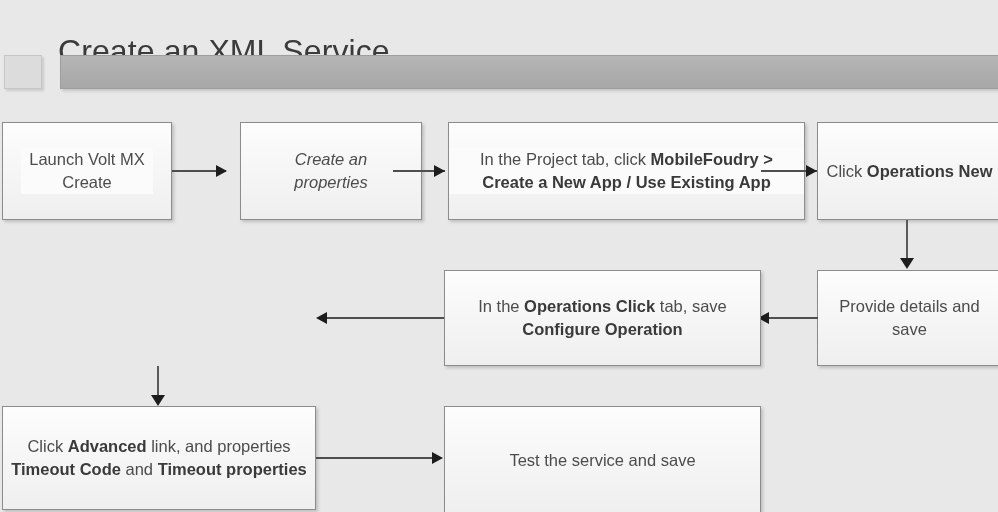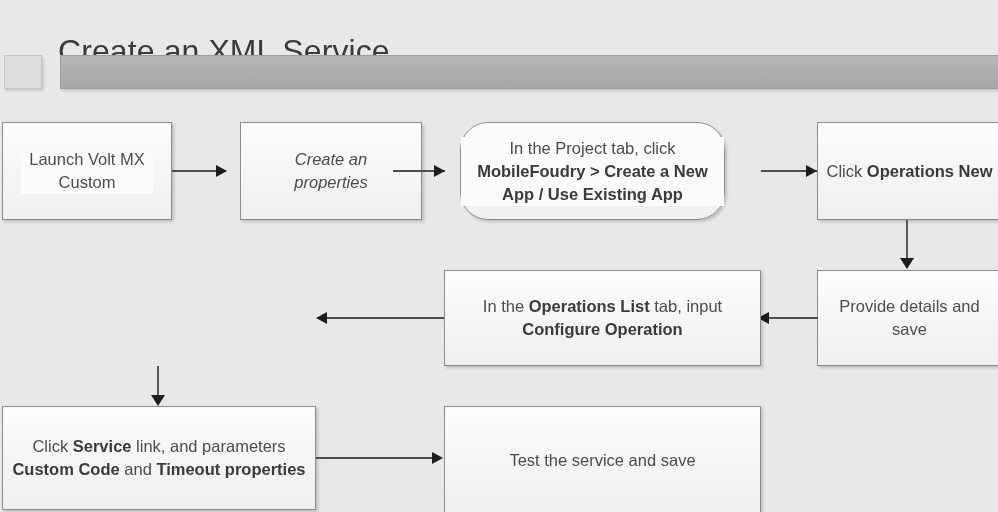--- a/index.html
+++ b/index.html
@@ -128,38 +128,38 @@
 
 <div id="page-root">
 
   <div class="page-title">Create an XML Service</div>
 
   <div class="header-swatch"></div>
 
   <div class="header-bar"></div>
 
   <div class="node highlight" style="left:2px; top:122px; width:170px; height:98px;">
-    <div class="node-text"><span>Launch Volt MX</span><br><span>Custom</span></div>
+    <div class="node-text"><span>Launch Volt MX</span><br><span>Create</span></div>
   </div>
 
   <div class="conn">
     <div class="conn-line-h" style="left:172px; top:170px; width:54px;"></div>
     <div class="arrow-right" style="left:216px; top:165px;"></div>
   </div>
 
   <div class="node" style="left:240px; top:122px; width:182px; height:98px;font-style:italic;">
     <div class="node-text"><span>Create an</span><br><span>properties</span></div>
   </div>
 
   <div class="conn">
     <div class="conn-line-h" style="left:393px; top:170px; width:52px;"></div>
     <div class="arrow-right" style="left:434px; top:165px;"></div>
   </div>
 
-  <div class="node highlight" style="left:460px; top:122px; width:265px; height:98px;border-radius:28px;">
+  <div class="node highlight" style="left:448px; top:122px; width:357px; height:98px;">
     <div class="node-text"><span>In the Project tab, click </span><b>MobileFoudry &gt; Create a New App / Use Existing App</b></div>
   </div>
 
   <div class="conn">
     <div class="conn-line-h" style="left:761px; top:170px; width:56px;"></div>
     <div class="arrow-right" style="left:806px; top:165px;"></div>
   </div>
 
   <div class="node" style="left:817px; top:122px; width:185px; height:98px;">
     <div class="node-text"><span>Click </span><b>Operations New</b></div>
@@ -173,36 +173,36 @@
   <div class="node" style="left:817px; top:270px; width:185px; height:96px;">
     <div class="node-text"><span>Provide details and save</span></div>
   </div>
 
   <div class="conn">
     <div class="conn-line-h" style="left:768px; top:317px; width:50px;"></div>
     <div class="arrow-left" style="left:758px; top:312px;"></div>
   </div>
 
   <div class="node" style="left:444px; top:270px; width:317px; height:96px;">
-    <div class="node-text"><span>In the </span><b>Operations List</b><span> tab, input </span><b>Configure Operation</b></div>
+    <div class="node-text"><span>In the </span><b>Operations Click</b><span> tab, save </span><b>Configure Operation</b></div>
   </div>
 
   <div class="conn">
     <div class="conn-line-h" style="left:326px; top:317px; width:118px;"></div>
     <div class="arrow-left" style="left:316px; top:312px;"></div>
   </div>
 
 
   <div class="conn">
     <div class="conn-line-v" style="left:157px; top:366px; height:35px;"></div>
     <div class="arrow-down" style="left:151px; top:395px;"></div>
   </div>
 
   <div class="node" style="left:2px; top:406px; width:314px; height:104px;">
-    <div class="node-text"><span>Click </span><b>Service</b><span> link, and parameters </span><b>Custom Code</b><span> and </span><b>Timeout properties</b></div>
+    <div class="node-text"><span>Click </span><b>Advanced</b><span> link, and properties </span><b>Timeout Code</b><span> and </span><b>Timeout properties</b></div>
   </div>
 
   <div class="conn">
     <div class="conn-line-h" style="left:316px; top:457px; width:120px;"></div>
     <div class="arrow-right" style="left:432px; top:452px;"></div>
   </div>
 
   <div class="node" style="left:444px; top:406px; width:317px; height:108px;">
     <div class="node-text"><span>Test the service and save</span></div>
   </div>

